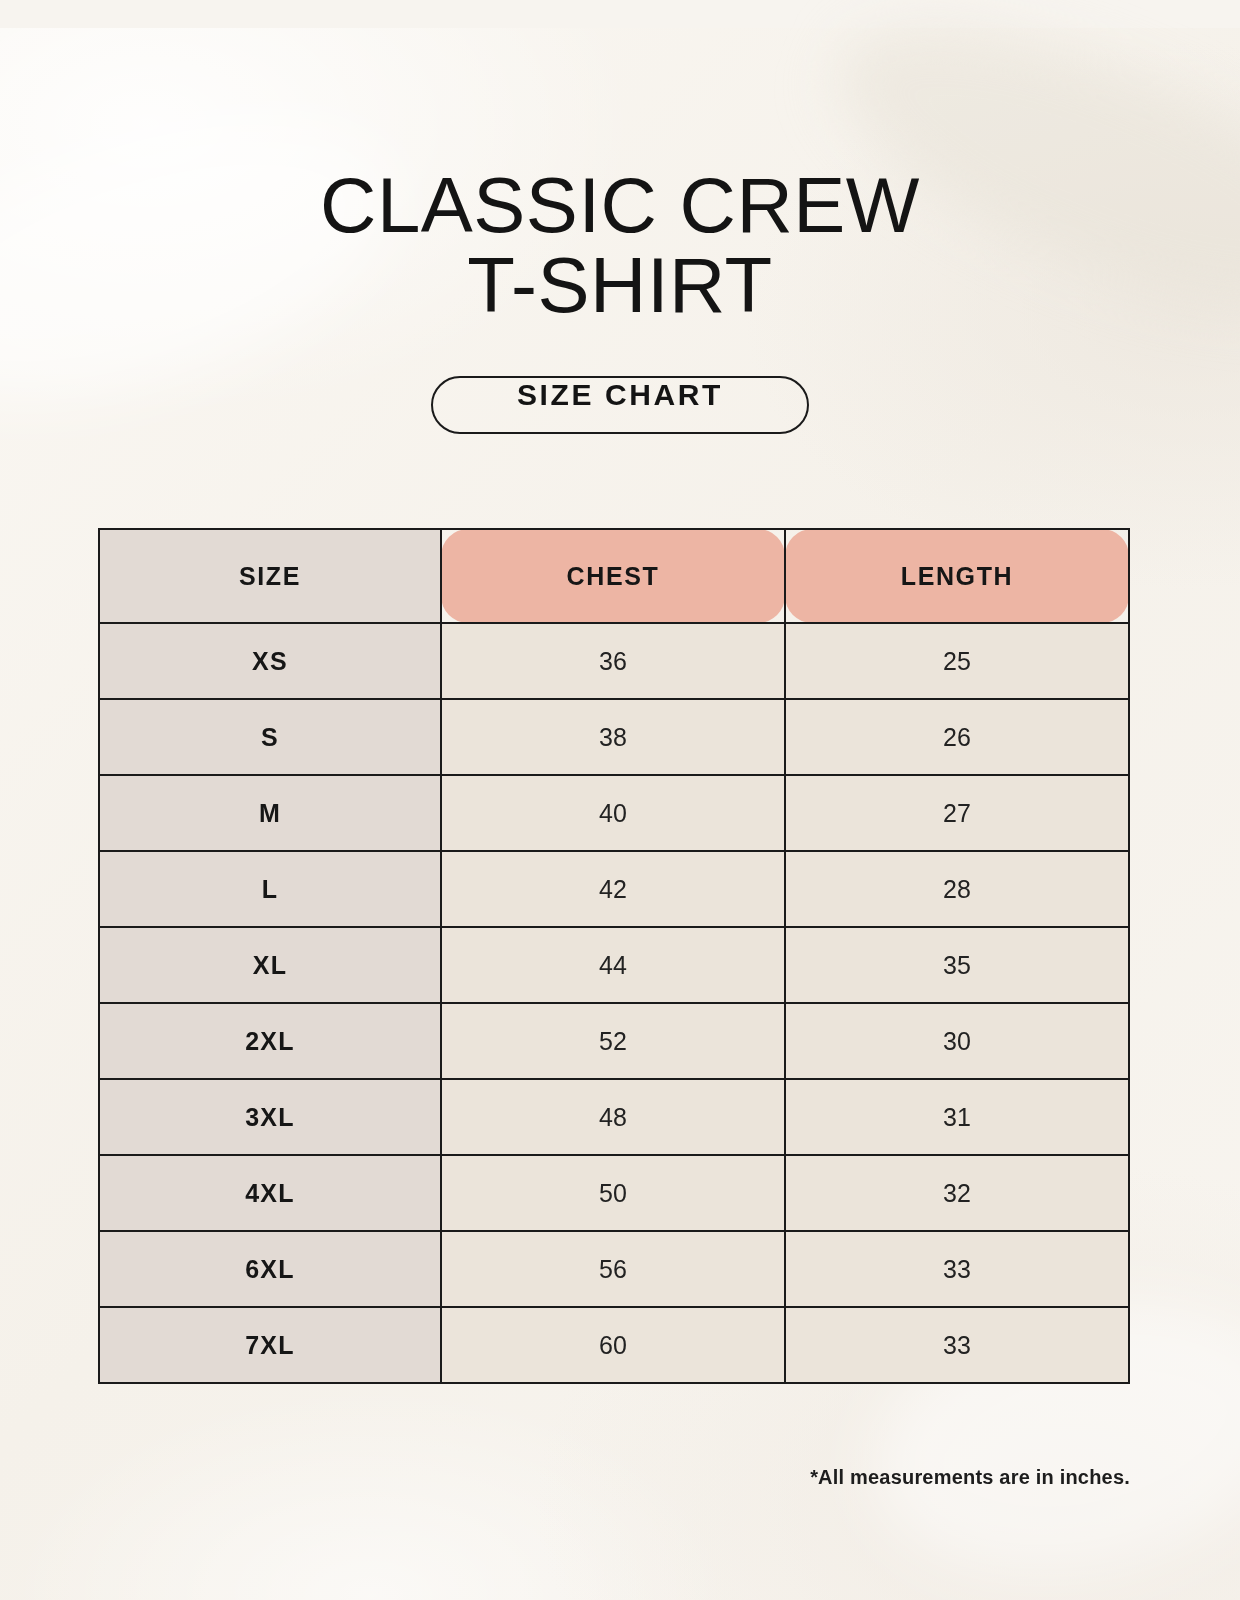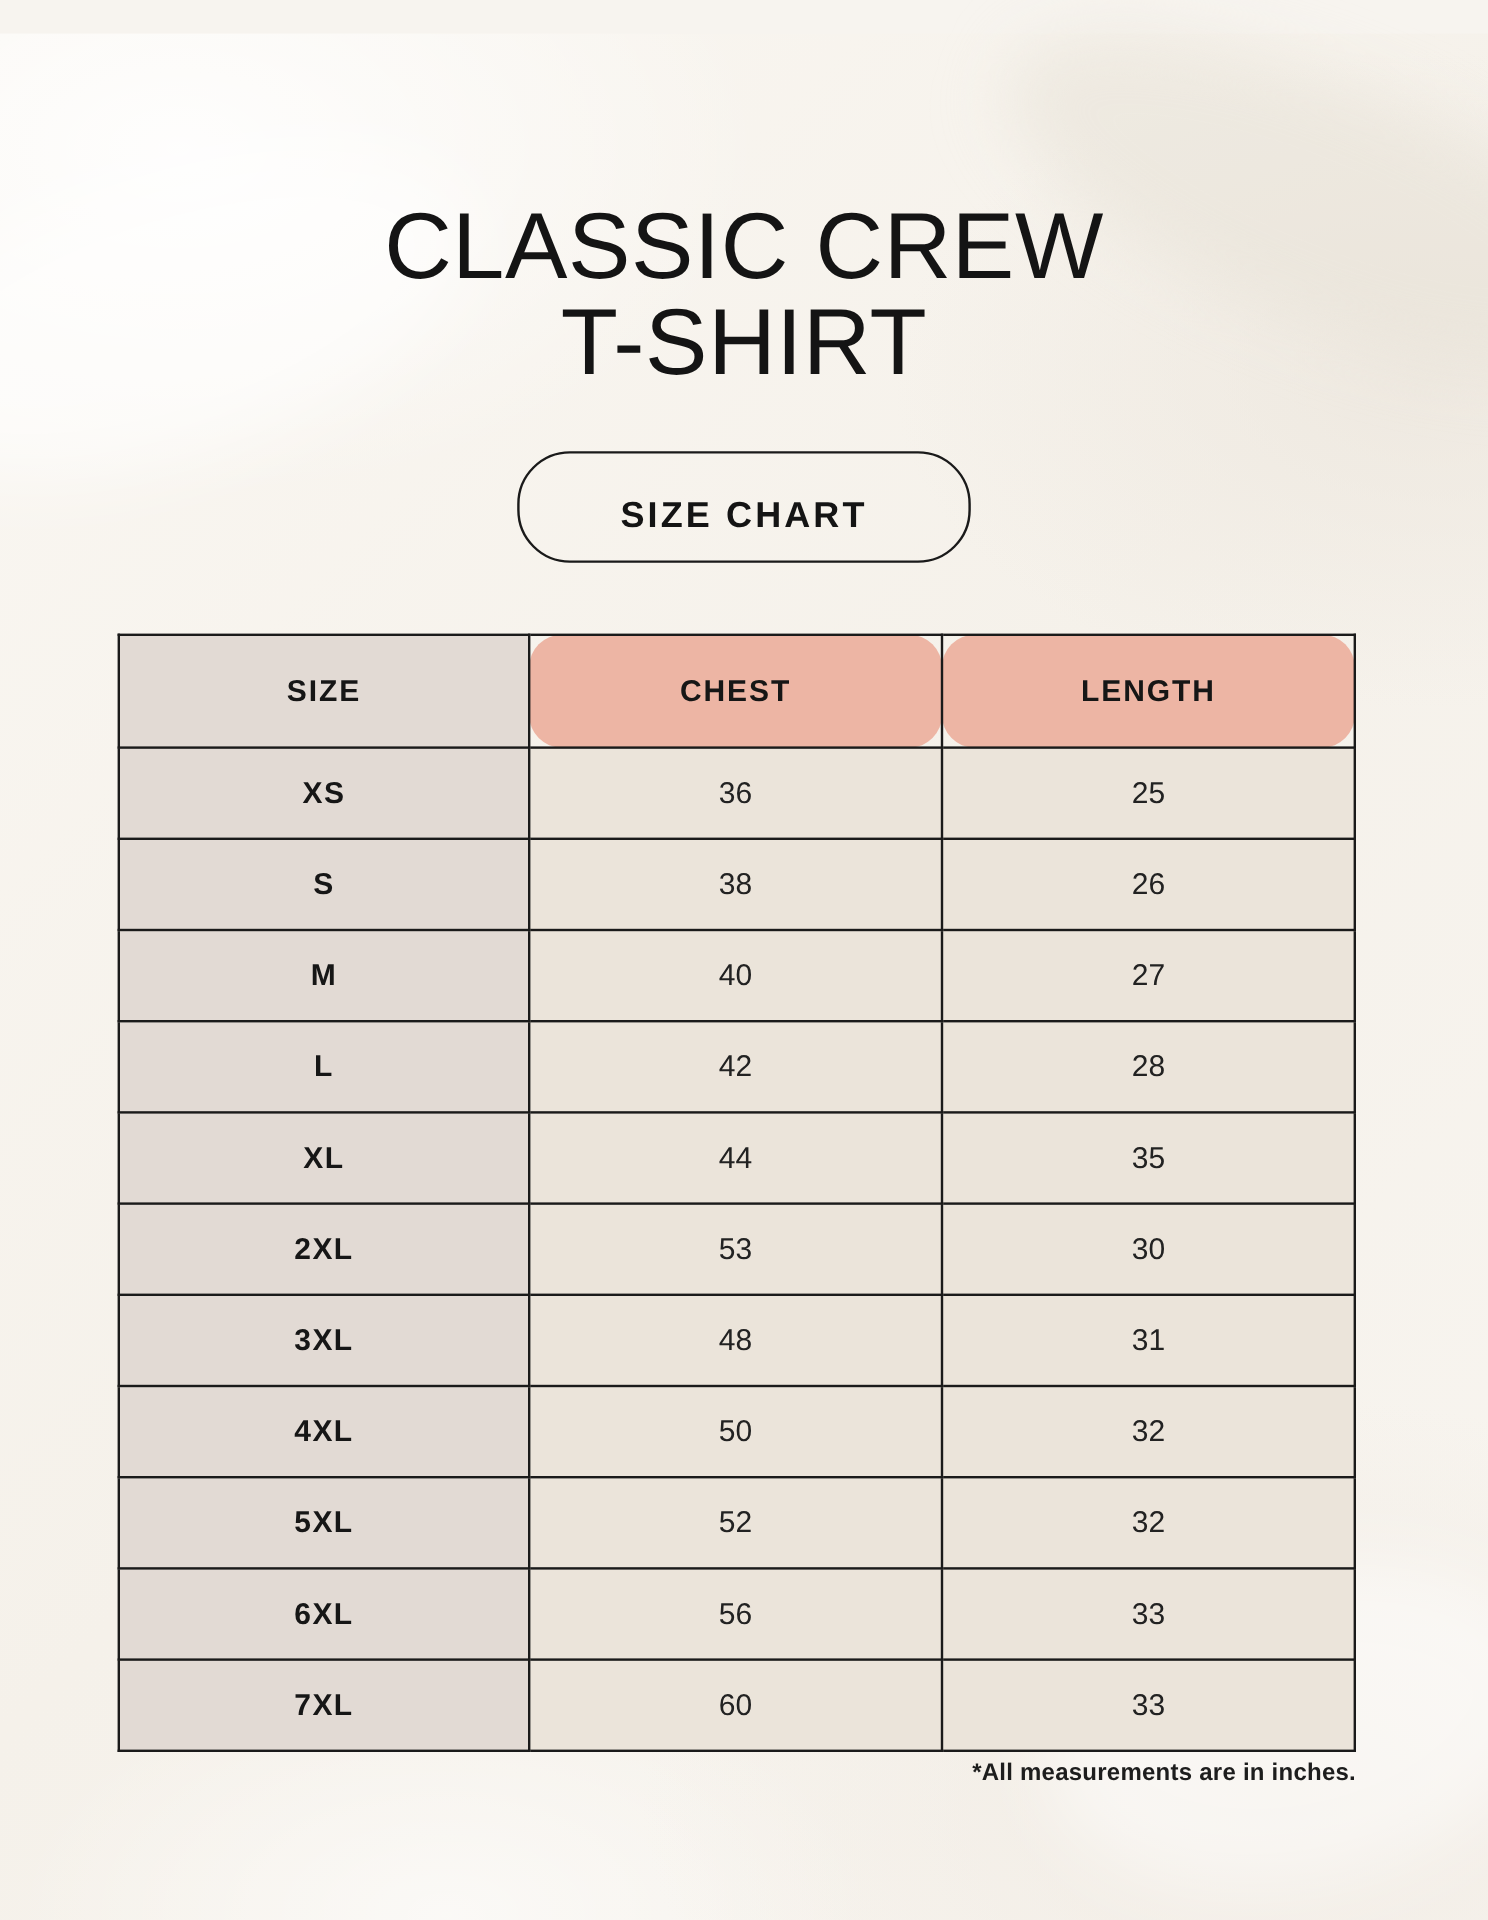--- a/index.html
+++ b/index.html
@@ -79,21 +79,21 @@
     position: absolute;
     top: 348px;
     left: 0;
     right: 0;
     display: flex;
     justify-content: center;
   }
   .badge {
     border: 2.5px solid #1a1a1a;
     border-radius: 44px;
-    padding: 35px 84px 20px 84px;
+    padding: 0 84px 20px 84px;
     font-size: 30px;
     letter-spacing: 2.6px;
     font-weight: 700;
     color: #141414;
     background: transparent;
     min-width: 330px;
     text-align: center;
     box-sizing: border-box;
   }
 
@@ -210,39 +210,34 @@
           <td class="cell-val">42</td>
           <td class="cell-val">28</td>
         </tr>
         <tr>
           <td class="cell-size">XL</td>
           <td class="cell-val">44</td>
           <td class="cell-val">35</td>
         </tr>
         <tr>
           <td class="cell-size">2XL</td>
-          <td class="cell-val">53</td>
+          <td class="cell-val">52</td>
           <td class="cell-val">30</td>
         </tr>
         <tr>
           <td class="cell-size">3XL</td>
           <td class="cell-val">48</td>
           <td class="cell-val">31</td>
         </tr>
         <tr>
           <td class="cell-size">4XL</td>
           <td class="cell-val">50</td>
           <td class="cell-val">32</td>
         </tr>
         <tr>
-          <td class="cell-size">5XL</td>
-          <td class="cell-val">52</td>
-          <td class="cell-val">32</td>
-        </tr>
-        <tr>
           <td class="cell-size">6XL</td>
           <td class="cell-val">56</td>
           <td class="cell-val">33</td>
         </tr>
         <tr>
           <td class="cell-size">7XL</td>
           <td class="cell-val">60</td>
           <td class="cell-val">33</td>
         </tr>
       </tbody>

